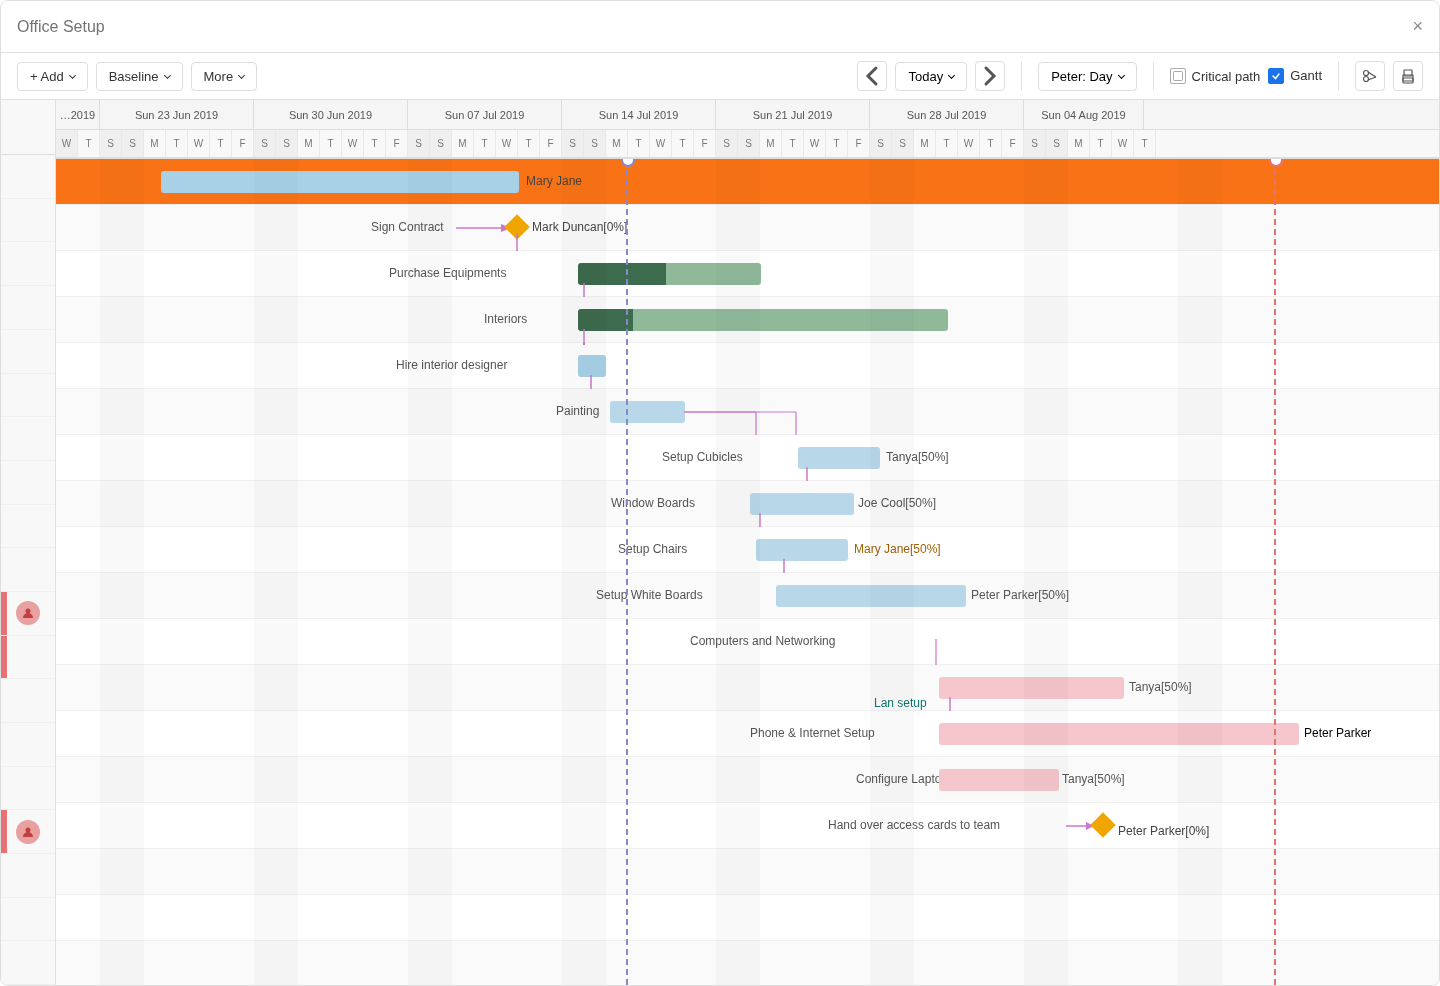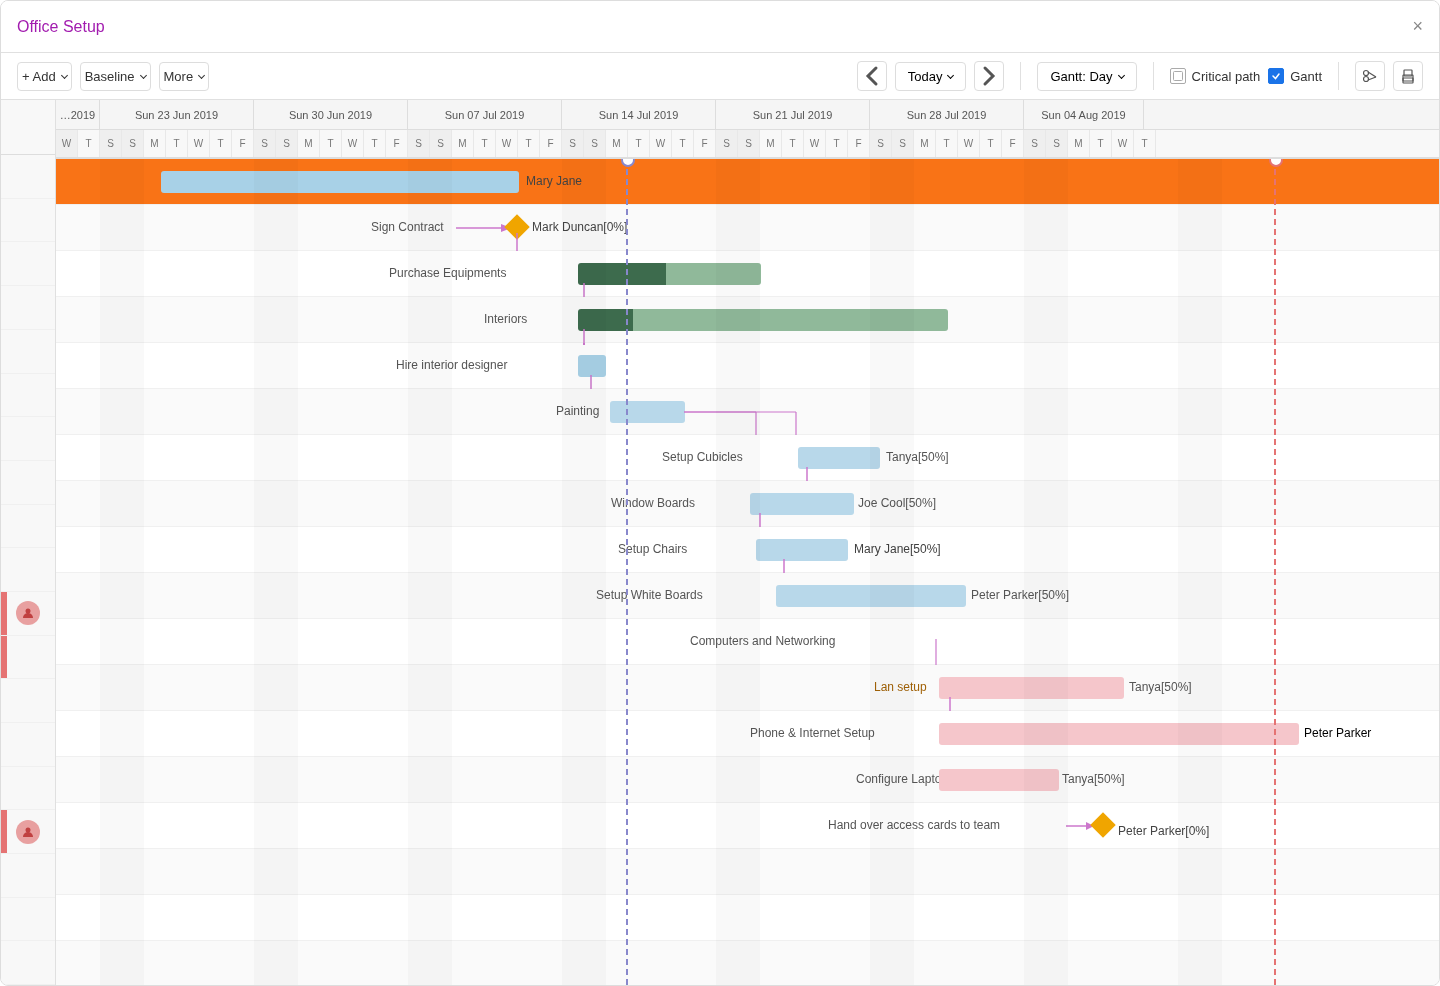--- a/index.html
+++ b/index.html
@@ -2,32 +2,32 @@
 <html><head>
   <meta charset="utf-8">
   <style>
     * { box-sizing: border-box; margin: 0; padding: 0; }
     body { font-family: -apple-system, BlinkMacSystemFont, 'Segoe UI', Arial, sans-serif; background: #fff; color: #333; font-size: 13px; }
 
     .window { width: 1440px; height: 986px; background: #fff; border: 1px solid #ddd; border-radius: 8px; overflow: hidden; display: flex; flex-direction: column; }
 
     .title-bar { display: flex; align-items: center; justify-content: space-between; padding: 10px 16px; border-bottom: 1px solid #e0e0e0; background: #fff; min-height: 52px; }
     .title-bar-left { display: flex; align-items: center; gap: 8px; }
-    .title-text { font-size: 16px; font-weight: 500; color: #a21caf; }
+    .title-text { font-size: 16px; font-weight: 500; color: #737373; }
     .close-btn { font-size: 18px; color: #888; cursor: pointer; background: none; border: none; }
 
     .toolbar { display: flex; align-items: center; padding: 8px 16px; border-bottom: 1px solid #e0e0e0; background: #fff; gap: 8px; }
-    .toolbar-btn { display: flex; align-items: center; gap: 4px; padding: 6px 4px; border: 1px solid #ddd; border-radius: 4px; background: #fff; cursor: pointer; font-size: 13px; color: #333; }
+    .toolbar-btn { display: flex; align-items: center; gap: 4px; padding: 6px 12px; border: 1px solid #ddd; border-radius: 4px; background: #fff; cursor: pointer; font-size: 13px; color: #333; }
     .toolbar-separator { width: 1px; height: 28px; background: #e0e0e0; margin: 0 8px; }
     .toolbar-right { display: flex; align-items: center; gap: 8px; margin-left: auto; }
     .nav-btn { width: 30px; height: 30px; border: 1px solid #ddd; border-radius: 4px; background: #fff; cursor: pointer; display: flex; align-items: center; justify-content: center; }
     .today-btn { display: flex; align-items: center; gap: 4px; padding: 6px 12px; border: 1px solid #ddd; border-radius: 4px; background: #fff; cursor: pointer; font-size: 13px; }
     .zoom-btn { display: flex; align-items: center; gap: 4px; padding: 6px 12px; border: 1px solid #ddd; border-radius: 4px; background: #fff; cursor: pointer; font-size: 13px; }
     .critical-path { display: flex; align-items: center; gap: 6px; font-size: 13px; cursor: pointer; }
-    .gantt-toggle { display: flex; align-items: center; gap: 6px; font-size: 13px; cursor: pointer; }
+    .gantt-toggle { display: flex; align-items: flex-start; gap: 6px; font-size: 13px; cursor: pointer; }
     .checkbox-icon { width: 16px; height: 16px; border: 1px solid #aaa; border-radius: 2px; display: flex; align-items: center; justify-content: center; }
     .checkbox-checked { width: 16px; height: 16px; border: 1px solid #1a73e8; border-radius: 2px; background: #1a73e8; display: flex; align-items: center; justify-content: center; }
     .scissors-btn { width: 30px; height: 30px; border: 1px solid #ddd; border-radius: 4px; background: #fff; cursor: pointer; display: flex; align-items: center; justify-content: center; }
     .print-btn { width: 30px; height: 30px; border: 1px solid #ddd; border-radius: 4px; background: #fff; cursor: pointer; display: flex; align-items: center; justify-content: center; }
 
     .gantt-container { display: flex; flex: 1; overflow: hidden; }
 
     .task-panel { width: 55px; background: #f8f8f8; border-right: 1px solid #e0e0e0; display: flex; flex-direction: column; overflow: hidden; flex-shrink: 0; }
 
     .gantt-chart { flex: 1; overflow: hidden; display: flex; flex-direction: column; }
@@ -84,21 +84,21 @@
         <span>Today</span>
         <span class="chevron-down"></span>
       </button>
       <button class="nav-btn">
         <svg viewBox="0 0 14 14" fill="none" xmlns="http://www.w3.org/2000/svg">
             <path d="M5 3L9 7L5 11" stroke="#555" stroke-width="1.5" stroke-linecap="round"></path>
           </svg>
       </button>
       <div class="toolbar-separator"></div>
       <button class="zoom-btn">
-        <span>Gantt: Day</span>
+        <span>Peter: Day</span>
         <span class="chevron-down"></span>
       </button>
       <div class="toolbar-separator"></div>
       <div class="critical-path">
         <div class="checkbox-icon" style="background:#fff;">
           <svg width="10" height="10" viewBox="0 0 10 10">
               <rect x="0.5" y="0.5" width="9" height="9" rx="1" fill="none" stroke="#aaa"></rect>
             </svg>
         </div>
         <span>Critical path</span>
@@ -345,21 +345,21 @@
 
           <svg style="position:absolute; left:703px; top:32px;" width="2" height="16">
             <line x1="1" y1="0" x2="1" y2="16" stroke="#cc77cc" stroke-width="1.5"></line>
             <polygon points="-3,14 1,20 5,14" fill="#cc77cc"></polygon>
           </svg>
         </div>
 
         <div style="position:absolute; left:0; right:0; top:368px; height:46px; background:#fff; border-bottom:1px solid #f0f0f0;">
           <span style="position:absolute; left:562px; top:15px; font-size:12px; color:#555;">Setup Chairs</span>
           <div style="position:absolute; left:700px; top:12px; width:92px; height:22px; background:#b8d8ea; border-radius:3px;"></div>
-          <span style="position:absolute; left:798px; top:15px; font-size:12px; color:#404040;">Mary Jane[50%]</span>
+          <span style="position:absolute; left:798px; top:15px; font-size:12px; color:#a16207;">Mary Jane[50%]</span>
 
           <svg style="position:absolute; left:727px; top:32px;" width="2" height="16">
             <line x1="1" y1="0" x2="1" y2="16" stroke="#cc77cc" stroke-width="1.5"></line>
             <polygon points="-3,14 1,20 5,14" fill="#cc77cc"></polygon>
           </svg>
         </div>
 
         <div style="position:absolute; left:0; right:0; top:414px; height:46px; background:#fafafa; border-bottom:1px solid #f0f0f0;">
           <span style="position:absolute; left:540px; top:15px; font-size:12px; color:#555;">Setup White Boards</span>
           <div style="position:absolute; left:720px; top:12px; width:190px; height:22px; background:#b8d8ea; border-radius:3px;"></div>
@@ -368,21 +368,21 @@
 
         <div style="position:absolute; left:0; right:0; top:460px; height:46px; background:#fff; border-bottom:1px solid #f0f0f0;">
           <span style="position:absolute; left:634px; top:15px; font-size:12px; color:#555;">Computers and Networking</span>
 
           <svg style="position:absolute; left:0; top:0; width:100%; height:46px; overflow:visible;">
             <line x1="880" y1="20" x2="880" y2="46" stroke="#cc77cc" stroke-width="1.2"></line>
           </svg>
         </div>
 
         <div style="position:absolute; left:0; right:0; top:506px; height:46px; background:#fafafa; border-bottom:1px solid #f0f0f0;">
-          <span style="position:absolute; left:818px; top:15px; font-size:12px; color:#a16207;">Lan setup</span>
+          <span style="position:absolute; left:818px; top:31px; font-size:12px; color:#0f766e;">Lan setup</span>
           <div style="position:absolute; left:883px; top:12px; width:185px; height:22px; background:#f5c6cb; border-radius:3px;"></div>
           <span style="position:absolute; left:1073px; top:15px; font-size:12px; color:#555;">Tanya[50%]</span>
 
           <svg style="position:absolute; left:893px; top:32px;" width="2" height="16">
             <line x1="1" y1="0" x2="1" y2="16" stroke="#cc77cc" stroke-width="1.5"></line>
             <polygon points="-3,14 1,20 5,14" fill="#cc77cc"></polygon>
           </svg>
         </div>
 
         <div style="position:absolute; left:0; right:0; top:552px; height:46px; background:#fff; border-bottom:1px solid #f0f0f0;">

